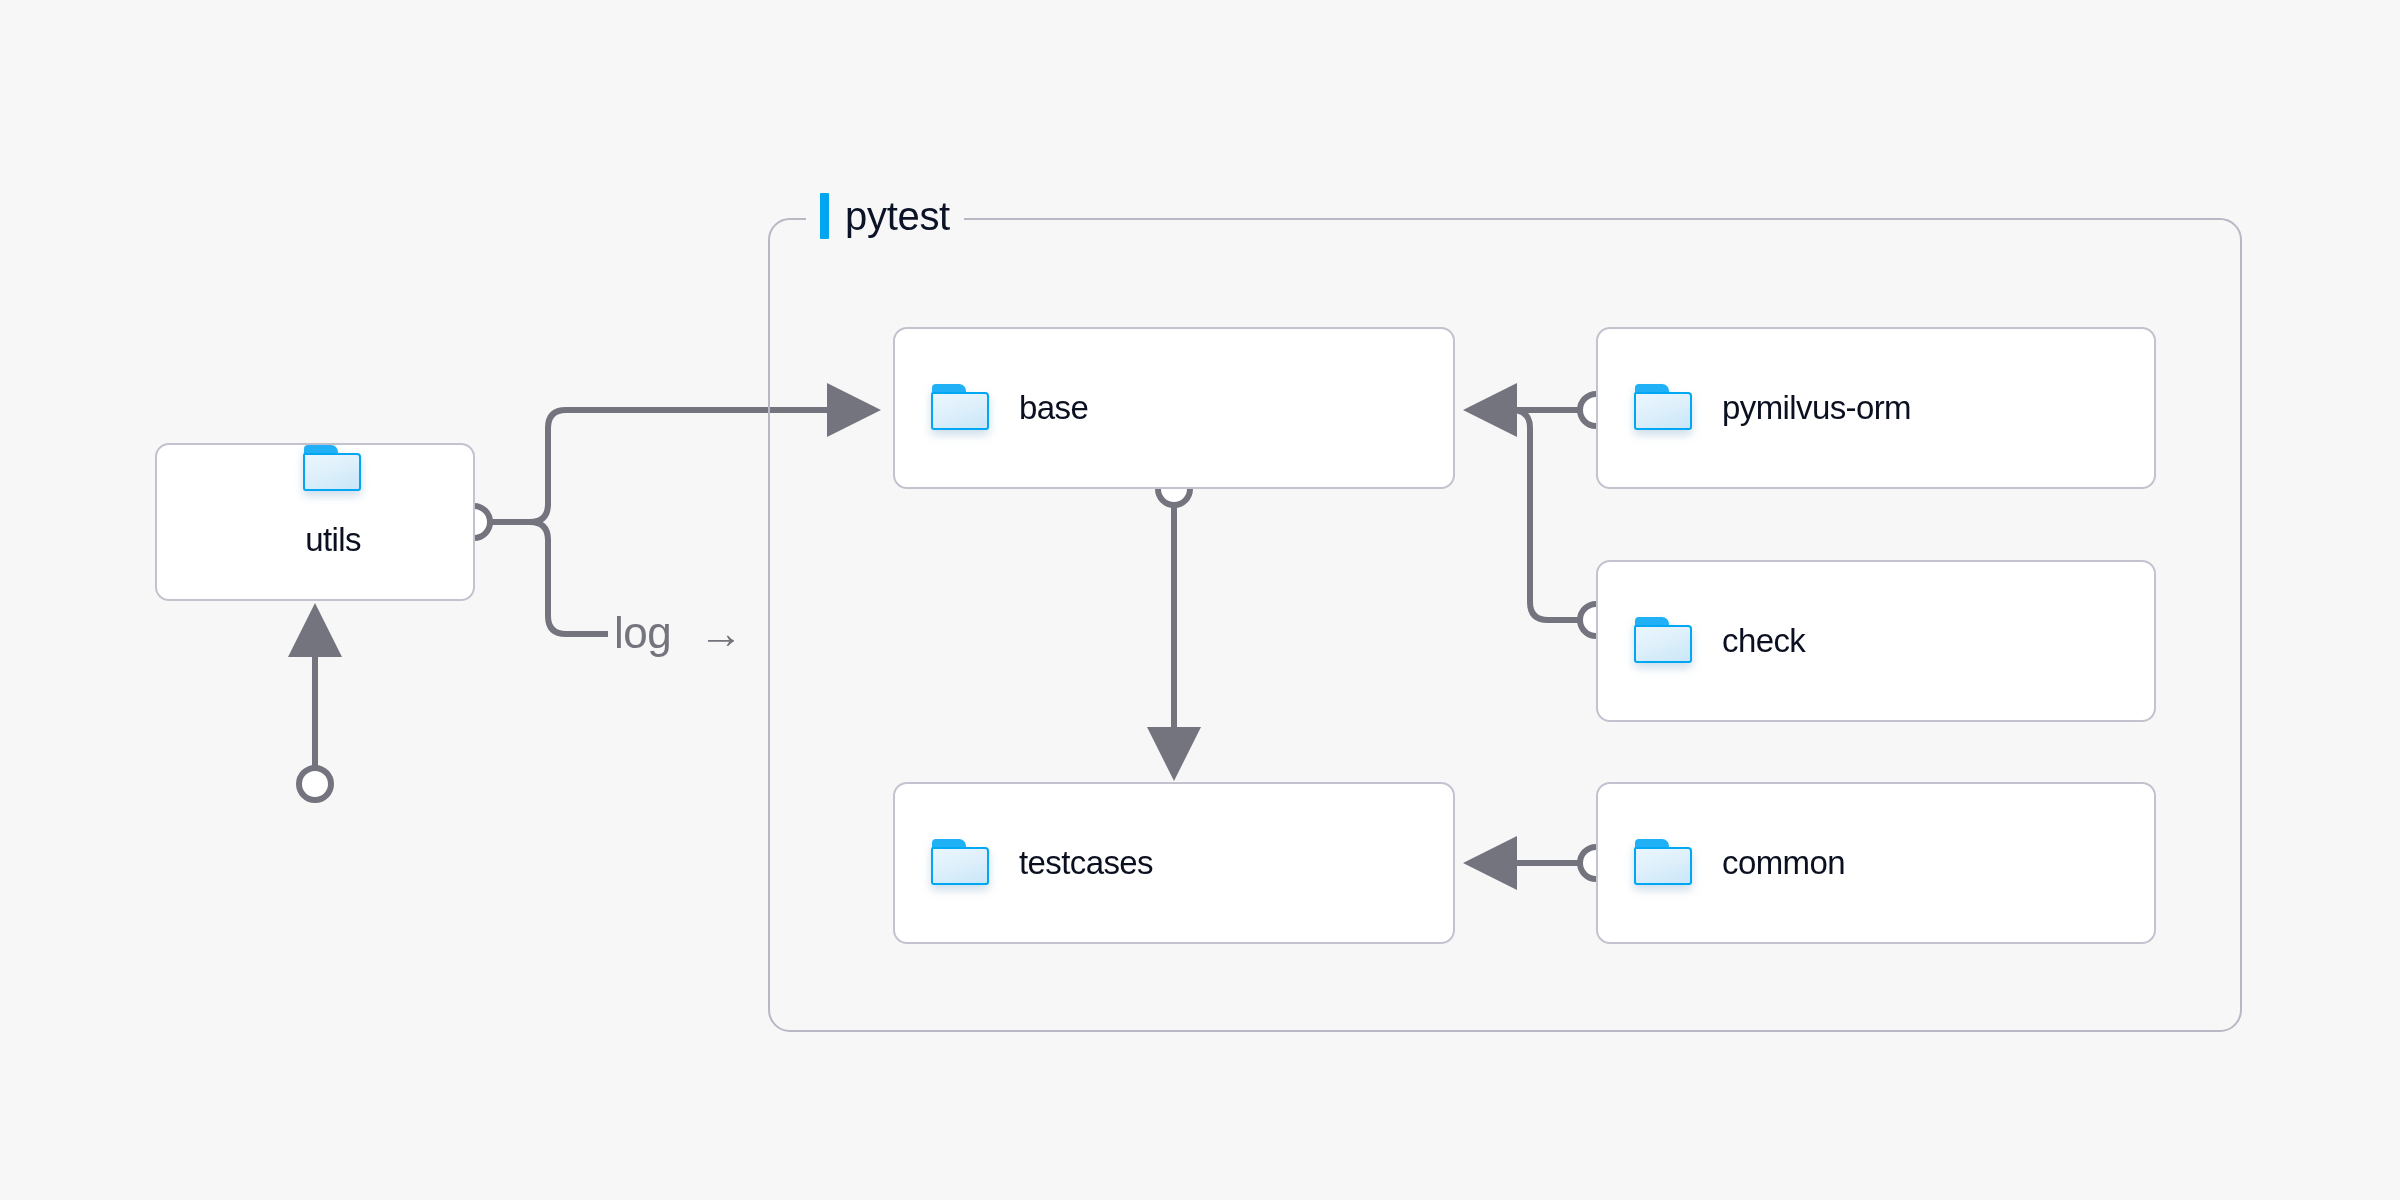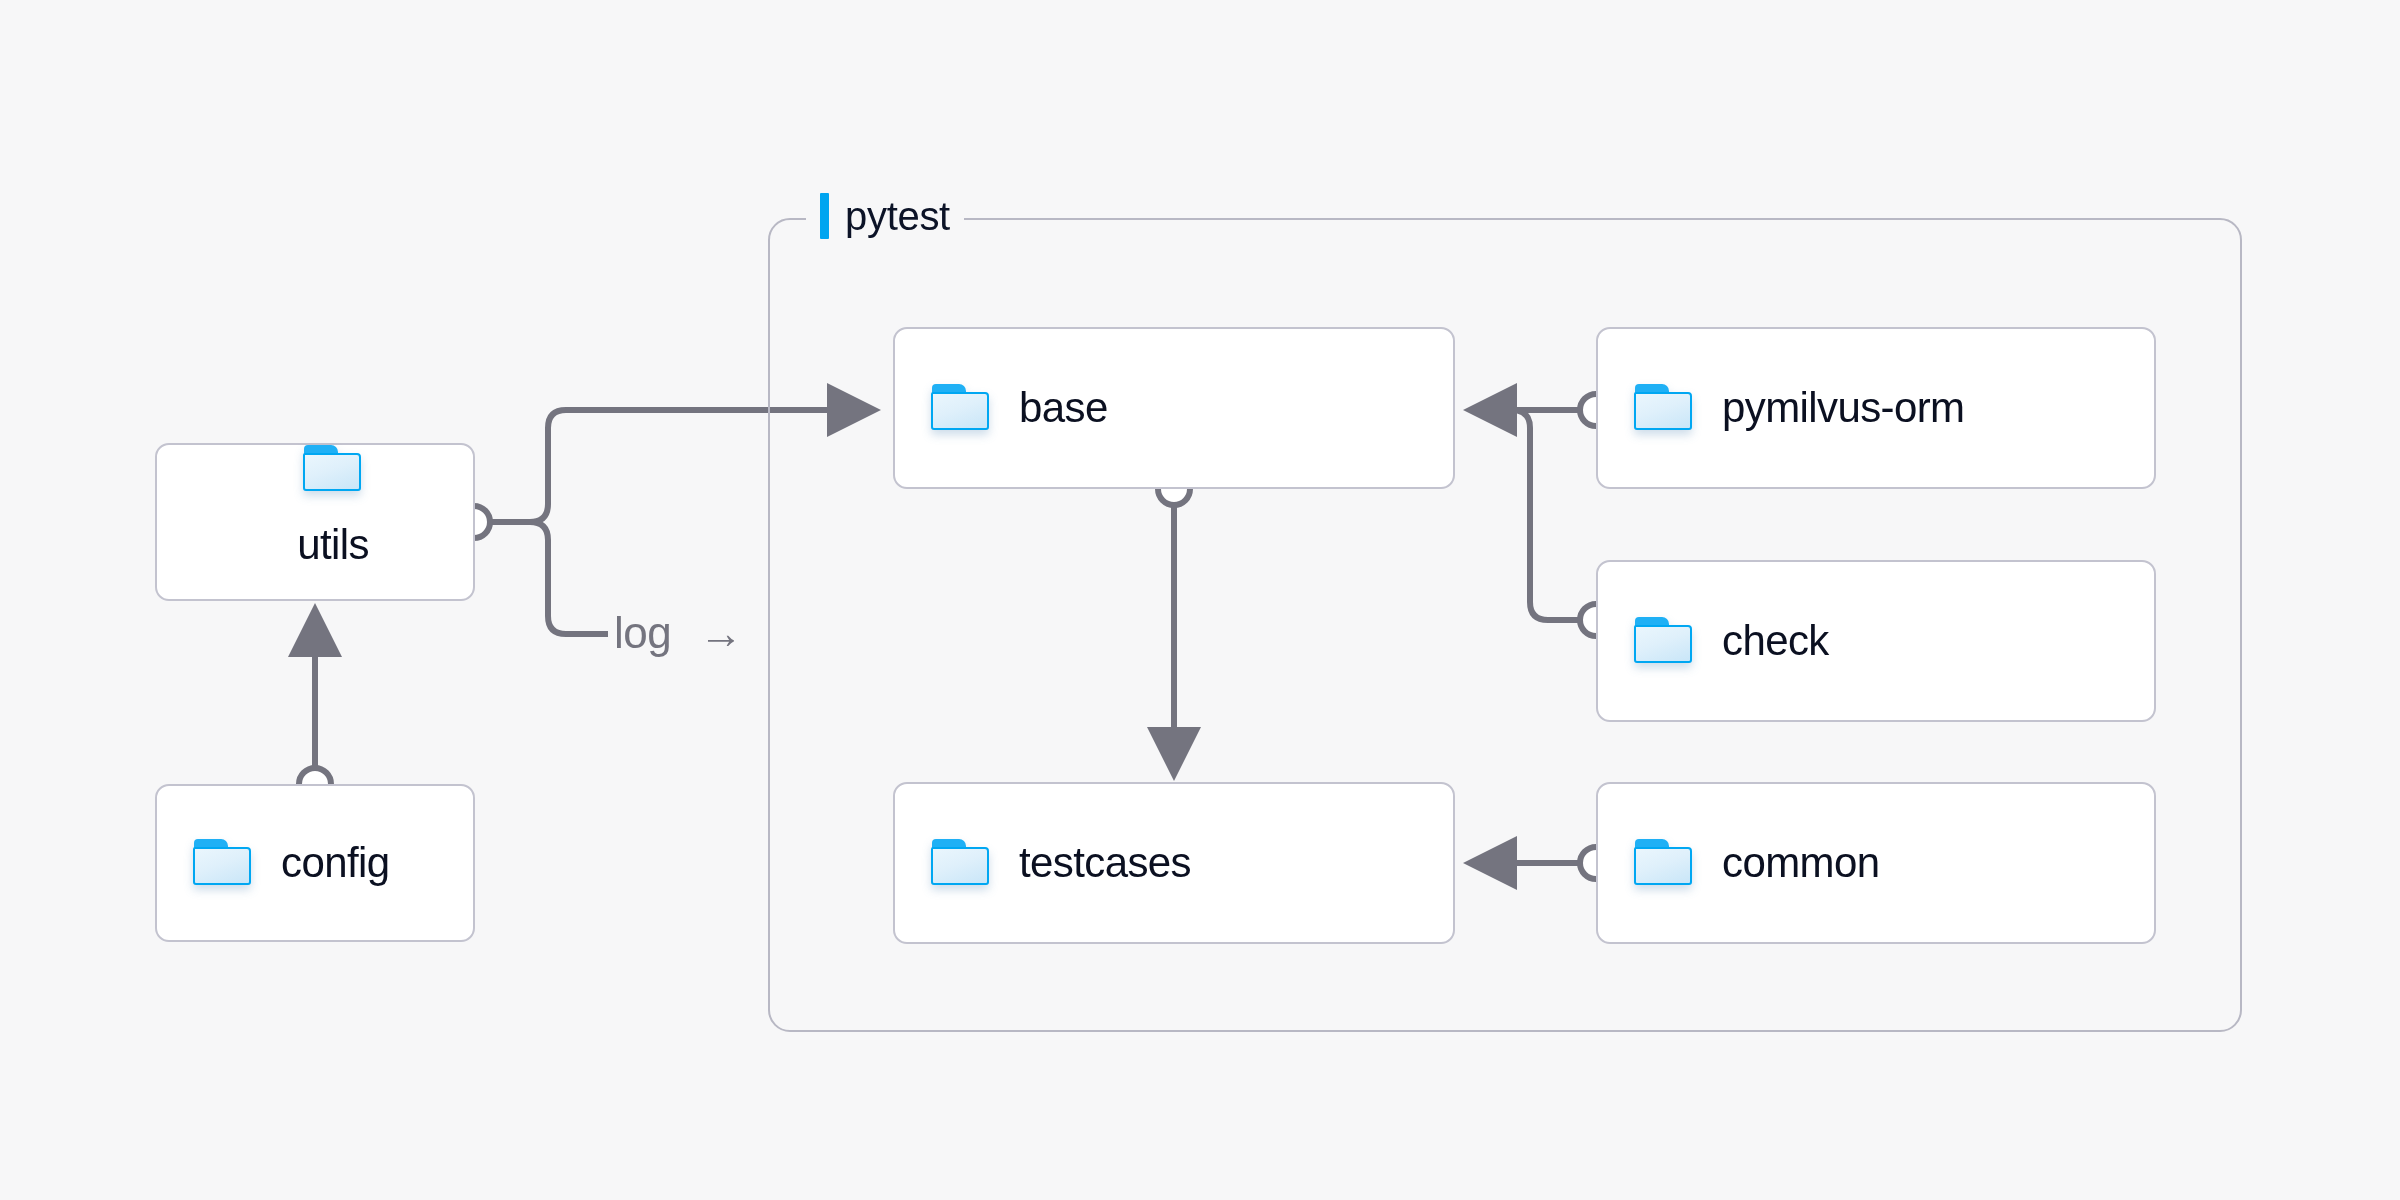--- a/index.html
+++ b/index.html
@@ -58,21 +58,21 @@
     box-sizing: border-box;
     background: #ffffff;
     border: 2px solid #c3c3cf;
     border-radius: 14px;
     display: flex;
     align-items: center;
     padding-left: 36px;
     gap: 28px;
   }
   .node-label {
-    font-size: 42px;
+    font-size: 33px;
     color: #0b1021;
     letter-spacing: -0.6px;
     white-space: nowrap;
   }
   
   .folder {
     position: relative;
     width: 60px;
     height: 48px;
     flex: 0 0 auto;
@@ -149,27 +149,20 @@
   </div>
 
   <div class="node" style="left:155px; top:443px; width:320px; height:158px;flex-direction:column;">
     <span class="folder">
       <span class="tab"></span>
         <span class="body"></span>
     </span>
     <span class="node-label">utils</span>
   </div>
 
-  <div class="node" style="left:155px; top:784px; width:320px; height:158px;">
-    <span class="folder">
-      <span class="tab"></span>
-        <span class="body"></span>
-    </span>
-    <span class="node-label">config</span>
-  </div>
 
   <div class="node" style="left:893px; top:327px; width:562px; height:162px;">
     <span class="folder">
       <span class="tab"></span>
         <span class="body"></span>
     </span>
     <span class="node-label">base</span>
   </div>
 
   <div class="node" style="left:893px; top:782px; width:562px; height:162px;">

